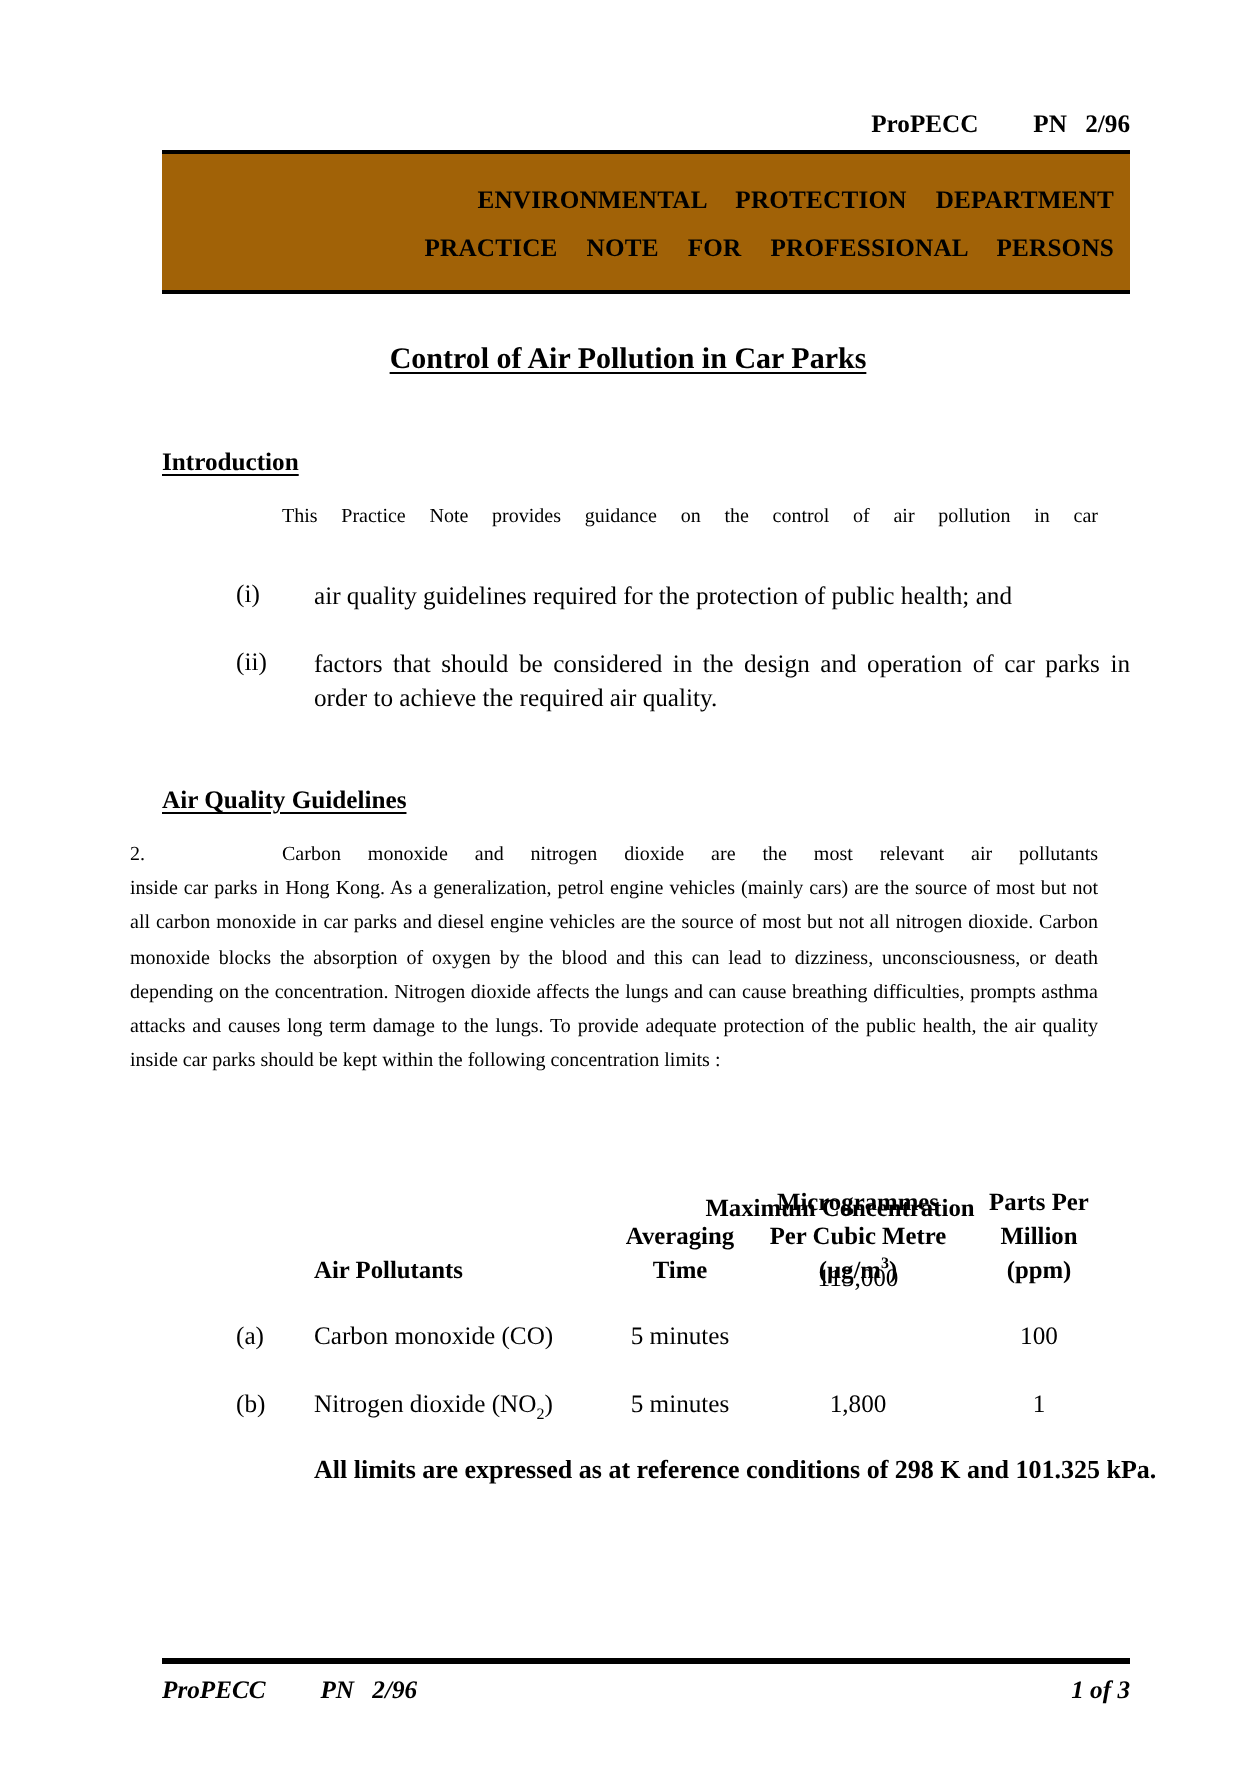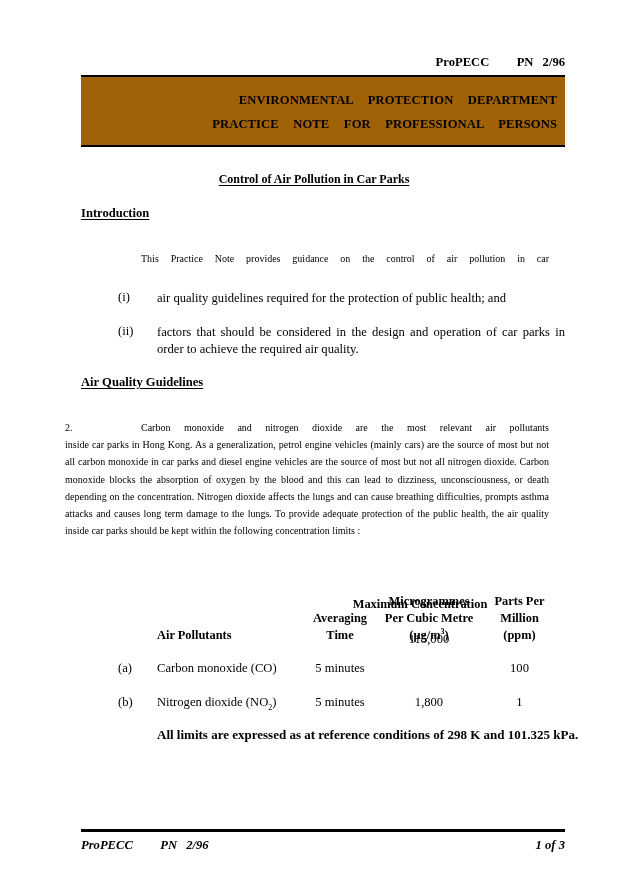--- a/index.html
+++ b/index.html
@@ -5,23 +5,23 @@
   html, body { margin: 0; padding: 0; background: #ffffff; }
   body { width: 628px; height: 890px; position: relative; overflow: hidden;
          font-family: "Liberation Serif", "DejaVu Serif", serif; color: #000; font-size: 12.6px; }
   .abs { position: absolute; }
   .header-ref { top: 55px; right: 63px; font-weight: bold; font-size: 12.6px; word-spacing: 6px; }
   .banner { left: 81px; top: 75px; width: 484px; height: 72px; background: #a16207;
             border-top: 2.5px solid #000; border-bottom: 2.5px solid #000; box-sizing: border-box; }
   .banner-line { position: absolute; right: 8px; font-weight: bold; font-size: 12.6px; word-spacing: 4px; letter-spacing: 0.1px; }
   .banner-line.l1 { top: 16px; }
   .banner-line.l2 { top: 40px; }
-  .title { top: 172px; left: 0; width: 628px; text-align: center; font-weight: bold; font-size: 12px; }
+  .title { top: 172px; left: 0; width: 628px; text-align: center; font-weight: bold; font-size: 15px; }
   .title span { text-decoration: underline; text-underline-offset: 2px; }
-  .heading { left: 81px; font-weight: bold; font-size: 12.6px; text-decoration: underline; text-underline-offset: 2px; }
+  .heading { left: 81px; font-weight: bold; font-size: 12.6px; text-decoration: underline; text-underline-offset: 2px; margin-top: 18px; }
   .para { left: 65px; width: 484px; line-height: 17.2px; text-align: justify; font-size: 10px; margin-top: 12px; }
   .list-num { left: 118px; font-size: 12.6px; }
   .list-text { left: 157px; width: 408px; line-height: 17.2px; text-align: justify; font-size: 12.6px; }
   .th { font-weight: bold; font-size: 12.4px; text-align: center; line-height: 17px; }
   .td { font-size: 12.6px; }
   .note { left: 157px; top: 727px; font-weight: bold; font-size: 13px; }
   .footer-rule { left: 81px; top: 829px; width: 484px; height: 2.5px; background: #000; }
   .footer-left { left: 81px; top: 838px; font-weight: bold; font-style: italic; font-size: 12.6px; word-spacing: 6px; }
   .footer-right { right: 63px; top: 838px; font-weight: bold; font-style: italic; font-size: 12.6px; }
   sup, sub { font-size: 8px; line-height: 0; }

